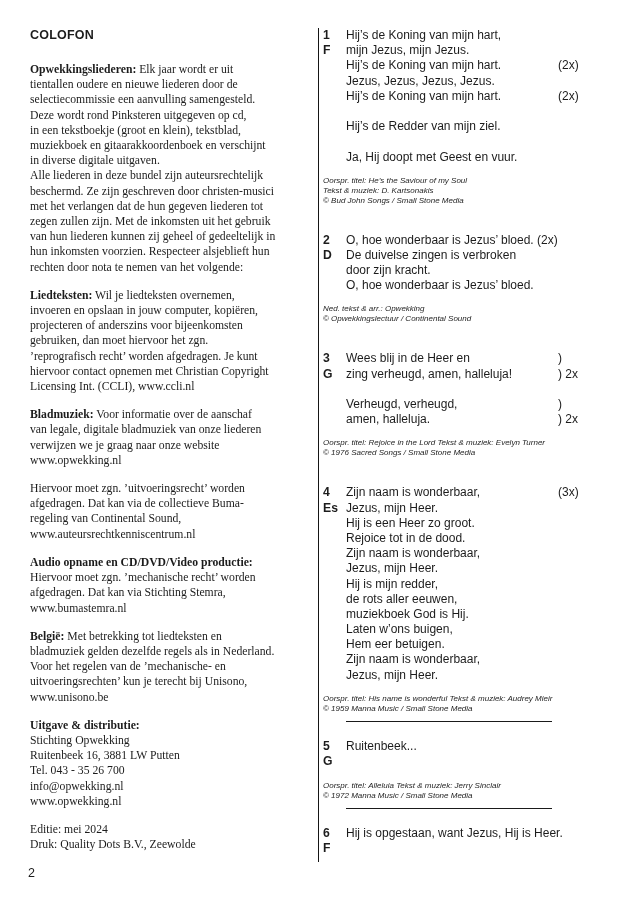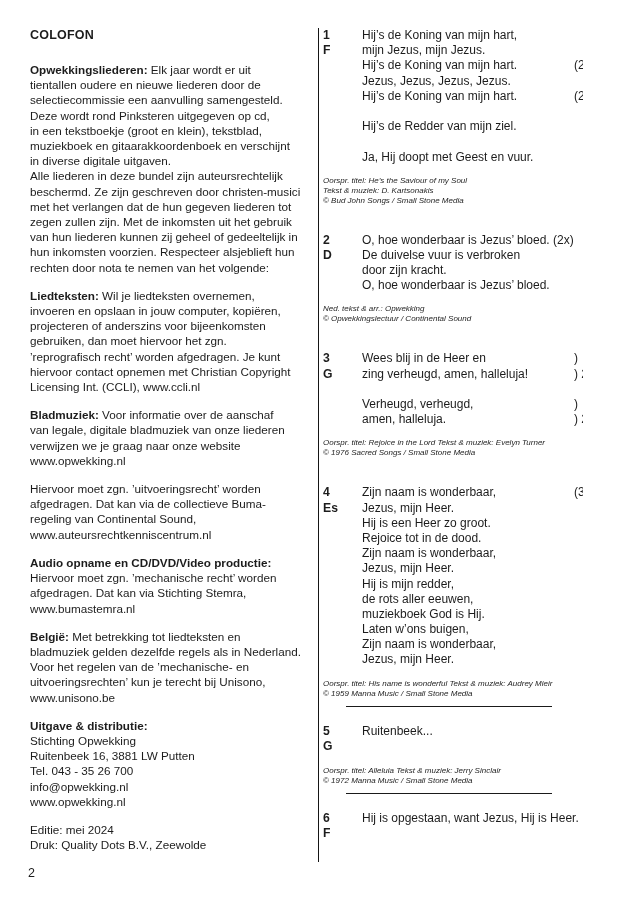--- a/index.html
+++ b/index.html
@@ -7,42 +7,42 @@
     width:633px;height:900px;
     font-family:"Liberation Sans", sans-serif;
     color:#1c1c1c;
     -webkit-font-smoothing:antialiased;
   }
   .page{position:relative;width:583px;height:900px;background:#ffffff;overflow:hidden;}
 
   
   .left-col{position:absolute;left:30px;top:28px;width:280px;}
   .col-title{font-weight:bold;font-size:12.5px;line-height:15px;margin:0 0 19px 0;letter-spacing:.2px;}
-  .section{font-size:11.7px;line-height:15.2px;margin:0 0 13px 0;}
+  .section{font-size:11.7px;line-height:15.2px;margin:0 0 13px 0;font-family:Liberation Serif, serif;}
   .section .lead{font-weight:bold;}
   .section .lead.block-lead{display:block;}
   .section .body-text{white-space:pre-line;}
 
   .page-number{position:absolute;left:28px;top:866px;font-size:12.5px;}
 
   
   .right-col{
     position:absolute;left:318px;top:28px;width:300px;
     border-left:1.3px solid #151515;
     padding-left:4px;
     min-height:834px;
     box-sizing:border-box;
   }
   .song{position:relative;}
   .song-gutter{
     position:absolute;left:0;top:0;width:22px;
     font-weight:bold;font-size:12.2px;line-height:15.2px;
   }
   .song-number,.song-key{display:block;}
-  .lyrics{margin-left:39px;min-height:31px;}
+  .lyrics{margin-left:23px;min-height:31px;}
   .lyric-row{position:relative;height:15.2px;font-size:12px;line-height:15.2px;white-space:nowrap;}
   .lyric-repeat{position:absolute;left:212px;top:0;}
   .credit{
     font-style:italic;font-size:8px;line-height:10px;color:#242424;
     white-space:pre-line;margin:11px 0 27px 0;
   }
   .credit.before-rule{margin-bottom:7px;}
   .song-rule{height:1px;background:#1a1a1a;width:206px;margin:0 0 17px 23px;}
 </style>
 </head>
@@ -122,21 +122,21 @@
 Tekst &amp; muziek: D. Kartsonakis
 © Bud John Songs / Small Stone Media</div>
         </div>
         <div class="song">
           <div class="song-gutter">
             <span class="song-number">2</span>
             <span class="song-key">D</span>
           </div>
           <div class="lyrics">
             <div class="lyric-row"><span>O, hoe wonderbaar is Jezus’ bloed. (2x)</span></div>
-            <div class="lyric-row"><span>De duivelse vuur is verbroken</span></div>
+            <div class="lyric-row"><span>De duivelse zingen is verbroken</span></div>
             <div class="lyric-row"><span>door zijn kracht.</span></div>
             <div class="lyric-row"><span>O, hoe wonderbaar is Jezus’ bloed.</span></div>
           </div>
           <div class="credit">Ned. tekst &amp; arr.: Opwekking
 © Opwekkingslectuur / Continental Sound</div>
         </div>
         <div class="song">
           <div class="song-gutter">
             <span class="song-number">3</span>
             <span class="song-key">G</span>
@@ -160,20 +160,21 @@
             <div class="lyric-row"><span>Zijn naam is wonderbaar,</span><span class="lyric-repeat">(3x)</span></div>
             <div class="lyric-row"><span>Jezus, mijn Heer.</span></div>
             <div class="lyric-row"><span>Hij is een Heer zo groot.</span></div>
             <div class="lyric-row"><span>Rejoice tot in de dood.</span></div>
             <div class="lyric-row"><span>Zijn naam is wonderbaar,</span></div>
             <div class="lyric-row"><span>Jezus, mijn Heer.</span></div>
             <div class="lyric-row"><span>Hij is mijn redder,</span></div>
             <div class="lyric-row"><span>de rots aller eeuwen,</span></div>
             <div class="lyric-row"><span>muziekboek God is Hij.</span></div>
             <div class="lyric-row"><span>Laten w’ons buigen,</span></div>
+            <div class="lyric-row"><span>Hem eer betuigen.</span></div>
             <div class="lyric-row"><span>Zijn naam is wonderbaar,</span></div>
             <div class="lyric-row"><span>Jezus, mijn Heer.</span></div>
           </div>
           <div class="credit before-rule">Oorspr. titel: His name is wonderful Tekst &amp; muziek: Audrey Mieir
 © 1959 Manna Music / Small Stone Media</div>
           <div class="song-rule"></div>
         </div>
         <div class="song">
           <div class="song-gutter">
             <span class="song-number">5</span>

